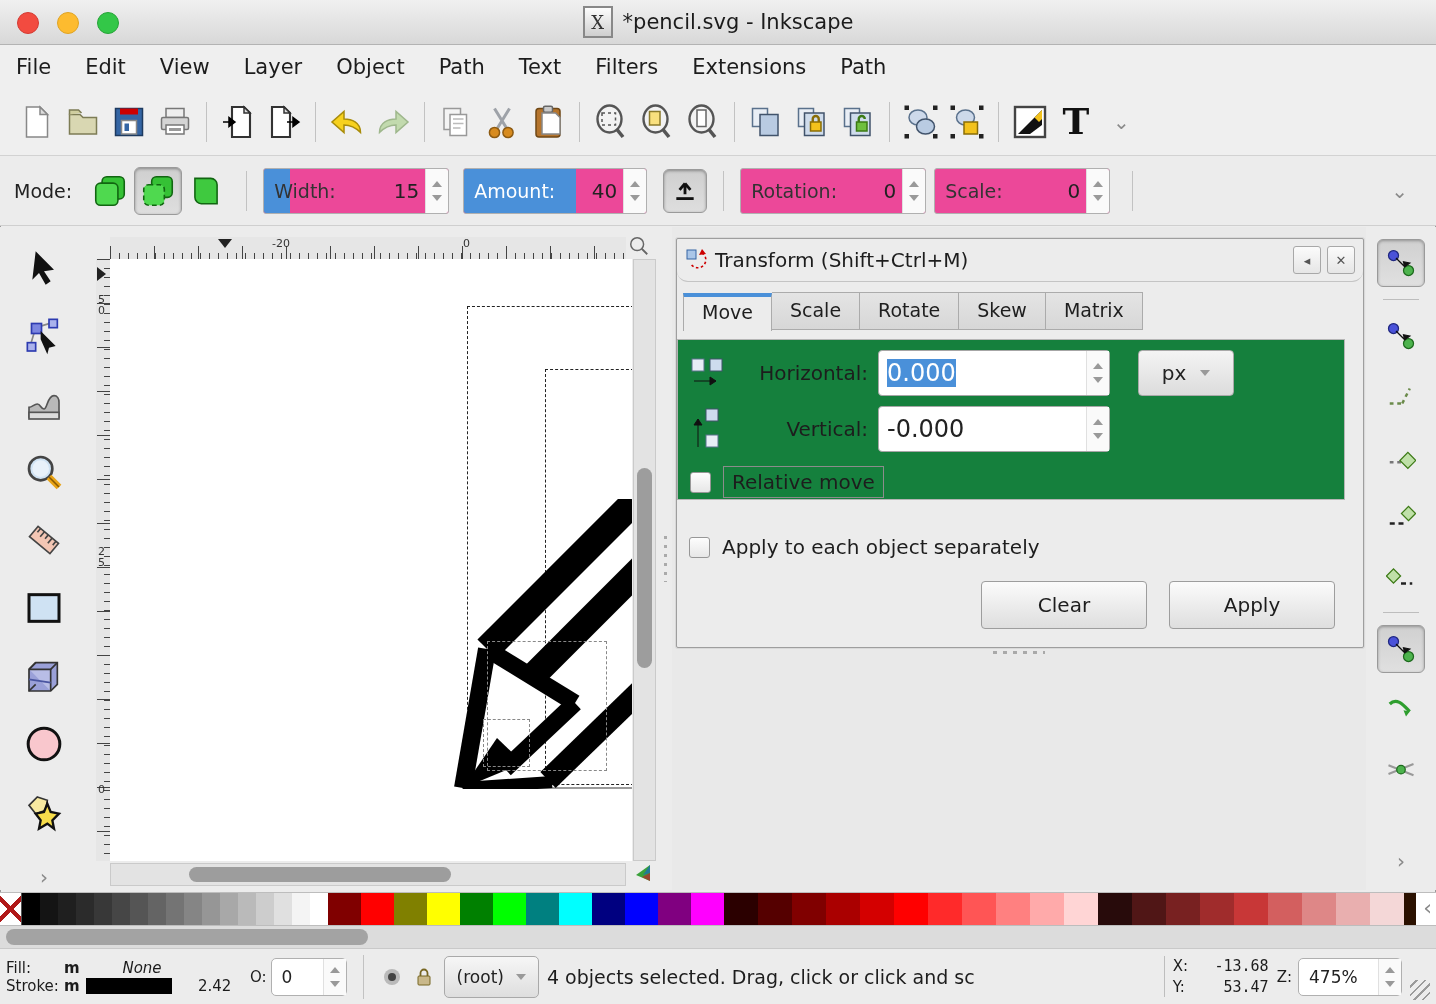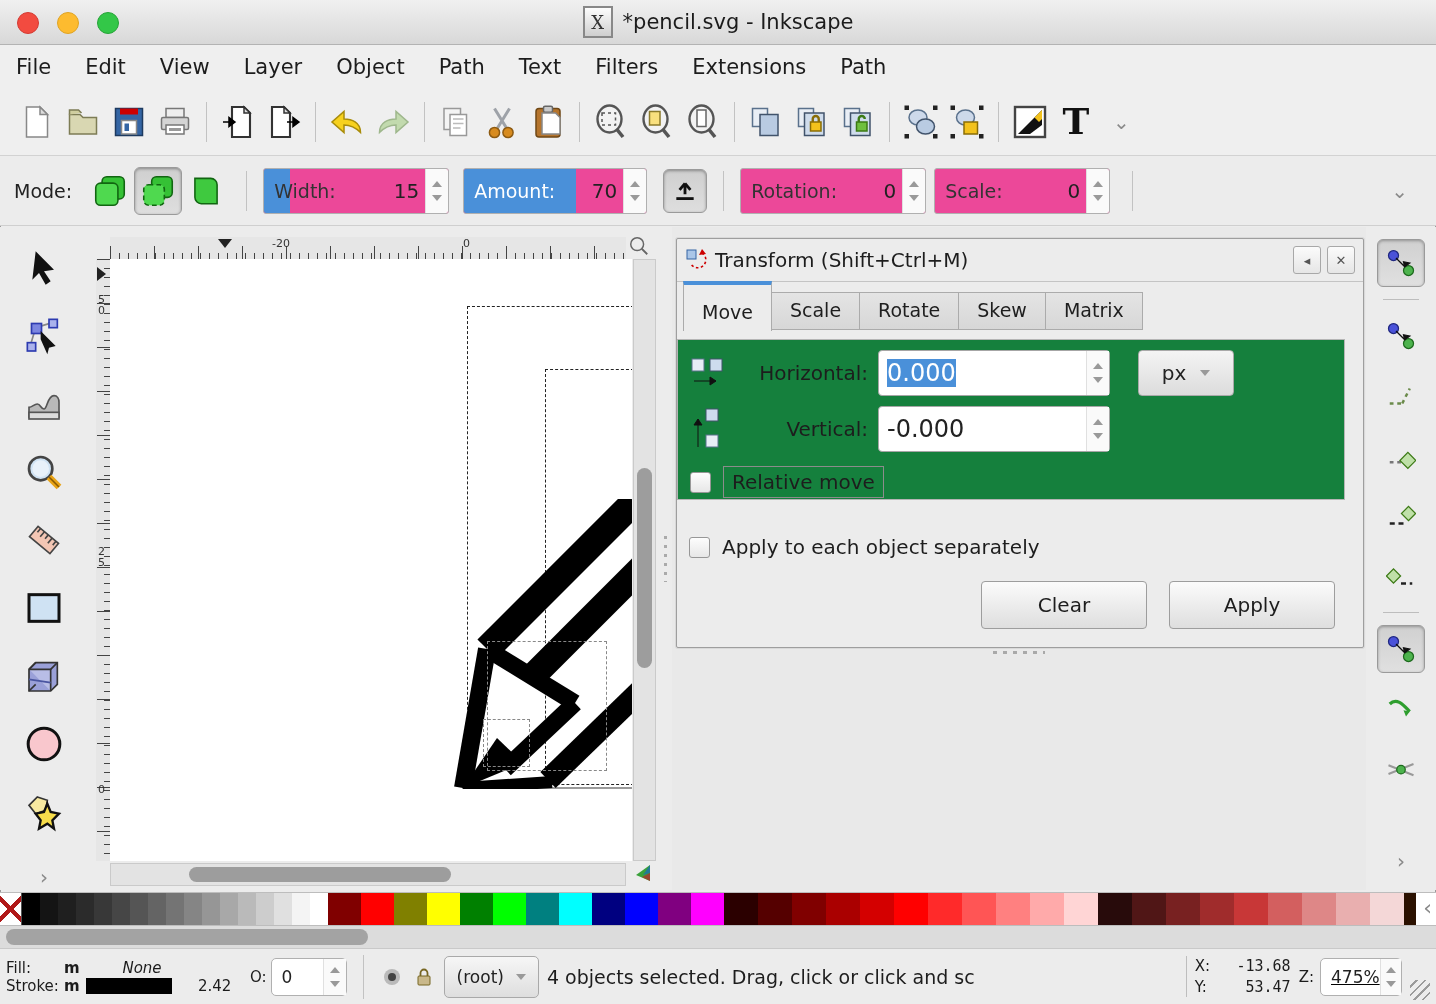--- a/index.html
+++ b/index.html
@@ -78,29 +78,29 @@
   #hscroll{position:absolute;left:110px;top:636px;width:516px;height:23px;background:#e3e3e3;border:1px solid #cacaca;box-sizing:border-box;}
   #hscroll .thumb{position:absolute;top:3px;height:15px;left:78px;width:262px;background:#9d9d9d;border-radius:8px;}
   #cms-icon{position:absolute;left:632px;top:634px;}
   
   #splitter{position:absolute;left:658px;top:0;width:14px;height:100%;display:flex;align-items:center;justify-content:center;}
   .grip-dots-v{width:3px;height:46px;background:repeating-linear-gradient(#aaa 0 3px,transparent 3px 9px);}
   
   #dock{position:absolute;left:672px;top:0;width:694px;height:100%;background:#e9e9e9;}
   #dialog{position:absolute;left:4px;top:11px;width:686px;height:408px;background:#ececec;
     border:1px solid #9e9e9e;border-radius:2px;box-shadow:0 0 0 1px #d9d9d9;}
-  #dlg-header{height:42px;display:flex;align-items:center;padding:0 8px;gap:6px;border-bottom:1px solid #c4c4c4;}
+  #dlg-header{height:42px;display:flex;align-items:center;padding:0 8px;gap:6px;border-bottom:1px solid #c4c4c4;border-radius:11px;}
   #dlg-title{font-size:20px;color:#1d1d1d;flex:1;}
   .dlg-hbtn{width:26px;height:26px;border:1px solid #a8a8a8;border-radius:3px;background:linear-gradient(#fbfbfb,#e6e6e6);
     display:flex;align-items:center;justify-content:center;font-size:13px;color:#555;}
   #tabs{display:flex;align-items:flex-end;padding:8px 6px 0 6px;height:40px;}
   .tab{font-size:19px;color:#1e1e1e;padding:6px 18px 8px 18px;background:linear-gradient(#e4e4e4,#d7d7d7);
     border:1px solid #ababab;border-left-width:0;}
   .tab:first-child{border-left-width:1px;}
-  .tab.active{background:#ececec;border-top:4px solid #4a90d9;border-bottom:none;padding-top:16px;position:relative;top:1px;border-left-width:1px;}
+  .tab.active{background:#ececec;border-top:4px solid #4a90d9;border-bottom:none;padding-top:4px;position:relative;top:1px;border-left-width:1px;}
   #move-frame{position:absolute;left:0;top:100px;width:668px;height:161px;background:#15803d;border:1px solid #b5b5b5;box-sizing:border-box;padding:10px 12px;}
   .field-row{display:flex;align-items:center;gap:10px;margin-bottom:10px;}
   .field-label{font-size:20px;color:#1d1d1d;width:128px;text-align:right;}
   .dlg-spin{position:relative;width:232px;height:46px;background:#fff;border:1px solid #a6a6a6;border-radius:4px;
     display:flex;align-items:center;box-sizing:border-box;}
   .dlg-spin .val{font-size:24px;color:#222;padding-left:8px;flex:1;}
   .dlg-spin .val .selected{background:#4a90d9;color:#fff;}
   .unit-btn{margin-left:18px;width:96px;height:46px;border:1px solid #a9a9a9;border-radius:4px;
     background:linear-gradient(#f4f4f4,#dcdcdc);display:flex;align-items:center;justify-content:center;gap:14px;
     font-size:20px;color:#222;box-sizing:border-box;}
@@ -367,21 +367,21 @@
       <span class="lab">Width:</span>
       <span class="val">15</span>
       <div class="spin-arrows">
           <div class="arr-up"></div>
           <div class="arr-dn"></div>
         </div>
     </div>
     <div class="spinfield" style="width:184px;margin-left:14px;">
       <div class="fill" style="width:112px;"></div>
       <span class="lab on-blue">Amount:</span>
-      <span class="val">70</span>
+      <span class="val">40</span>
       <div class="spin-arrows">
           <div class="arr-up"></div>
           <div class="arr-dn"></div>
         </div>
     </div>
     <div class="mode-btn pressed" style="margin-left:16px;width:44px;height:44px;">
       <svg viewBox="0 0 24 24" width="26" height="26">
           <path d="M12 3v10M12 13l-5-6M12 13l5-6" stroke="#111" stroke-width="2.6" fill="none" transform="rotate(180 12 9)"></path>
           <path d="M4 19h16" stroke="#111" stroke-width="2.6"></path>
         </svg>
@@ -755,21 +755,21 @@
     </div>
     <div id="status-msg">4 objects selected. Drag, click or click and sc</div>
     <div id="xy-block">
       <span>X:</span>
       <span class="xy-val">-13.68</span>
       <span>Y:</span>
       <span class="xy-val">53.47</span>
     </div>
     <div id="zoom-wrap">
       <span id="zoom-label">Z:</span>
-      <div class="mini-spin" style="width:82px;text-decoration:underline;">
+      <div class="mini-spin" style="width:104px;">
         <span class="val">475%</span>
         <div class="spin-arrows">
             <div class="arr-up"></div>
             <div class="arr-dn"></div>
           </div>
       </div>
     </div>
     <div id="resize-grip"></div>
   </div>
 

